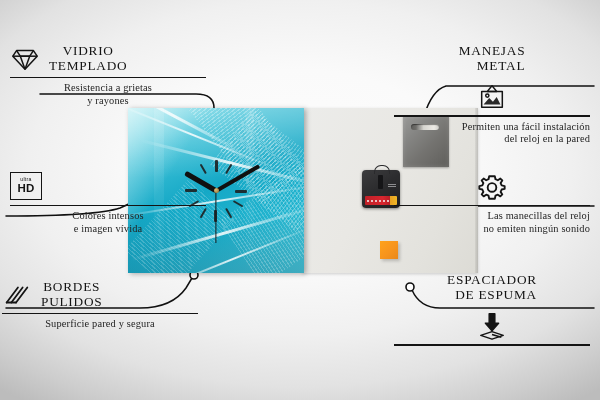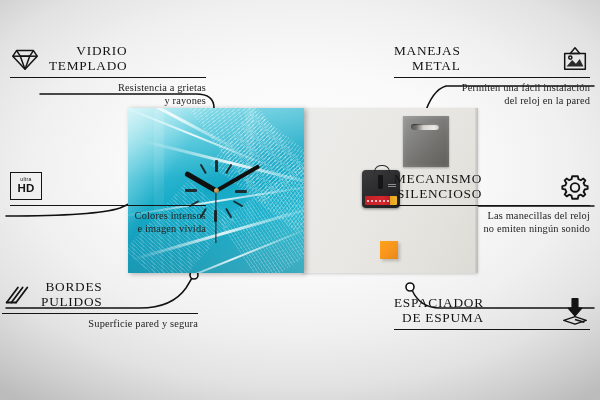--- a/index.html
+++ b/index.html
@@ -240,29 +240,29 @@
     margin: -2.5px 0 0 -2.5px;
     border-radius: 50%;
     background: radial-gradient(circle at 35% 35%, #d8bb7a, #8a6d2e);
   }
 
   
   .feature {
     position: absolute;
     width: 196px;
   }
-  .feature.left  { text-align: right; }
+  .feature.left  { text-align: center; }
   .feature.right { text-align: right; }
 
   .f-head {
     display: flex;
     align-items: center;
     gap: 9px;
   }
-  .feature.right .f-head { justify-content: space-between; }
+  .feature.right .f-head { justify-content: flex-end; flex-direction: column; }
 
   .f-title {
     font-size: 13.3px;
     line-height: 14.6px;
     letter-spacing: 0.75px;
     color: #141414;
     text-transform: uppercase;
     white-space: pre-line;
     font-weight: 400;
   }
@@ -314,21 +314,21 @@
     letter-spacing: 0.3px;
     color: #141414;
   }
 
   
   #feat-vidrio     { left: 10px;  top: 44px;  }
   #feat-impresion  { left: 10px;  top: 172px; }
   #feat-bordes     { left: 2px;  top: 280px; }
   #feat-manejas    { left: 394px; top: 44px;  }
   #feat-mecanismo  { left: 394px; top: 172px; }
-  #feat-espaciador { left: 394px; top: 296px; }
+  #feat-espaciador { left: 394px; top: 273px; }
 </style>
 </head>
 <body>
 
 <div id="stage">
 
   <svg id="wires" viewBox="0 0 600 400" xmlns="http://www.w3.org/2000/svg">
     <g fill="none" stroke="#101010" stroke-width="1.5" stroke-linecap="round">
       <path d="M40,94 L196,94 Q214,94 214,108 L214,116"></path>
       <path d="M6,216 Q96,216 120,208 Q140,200 146,190"></path>
@@ -488,22 +488,20 @@
         </svg>
       </span>
     </div>
     <div class="f-rule"></div>
     <div class="f-sub">Permiten una fácil instalación
 del reloj en la pared</div>
   </div>
 
   <div class="feature right" id="feat-mecanismo">
     <div class="f-head">
-      <span class="f-title">MECANISMO
-SILENCIOSO</span>
       <span class="f-icon">
         <svg viewBox="0 0 32 32" fill="none" stroke="currentColor" stroke-width="2" stroke-linejoin="round">
           <path d="M16 4.5 L19 4.5 L19.7 7.7 L22.2 8.8 L24.9 7 L27 9.1 L25.2 11.8 L26.3 14.3 L29.5 15 L29.5 18 L26.3 18.7 L25.2 21.2 L27 23.9 L24.9 26 L22.2 24.2 L19.7 25.3 L19 28.5 L16 28.5 L13 28.5 L12.3 25.3 L9.8 24.2 L7.1 26 L5 23.9 L6.8 21.2 L5.7 18.7 L2.5 18 L2.5 15 L5.7 14.3 L6.8 11.8 L5 9.1 L7.1 7 L9.8 8.8 L12.3 7.7 L13 4.5 Z"></path>
           <circle cx="16" cy="16.5" r="4.6"></circle>
         </svg>
       </span>
     </div>
     <div class="f-rule"></div>
     <div class="f-sub">Las manecillas del reloj
 no emiten ningún sonido</div>

